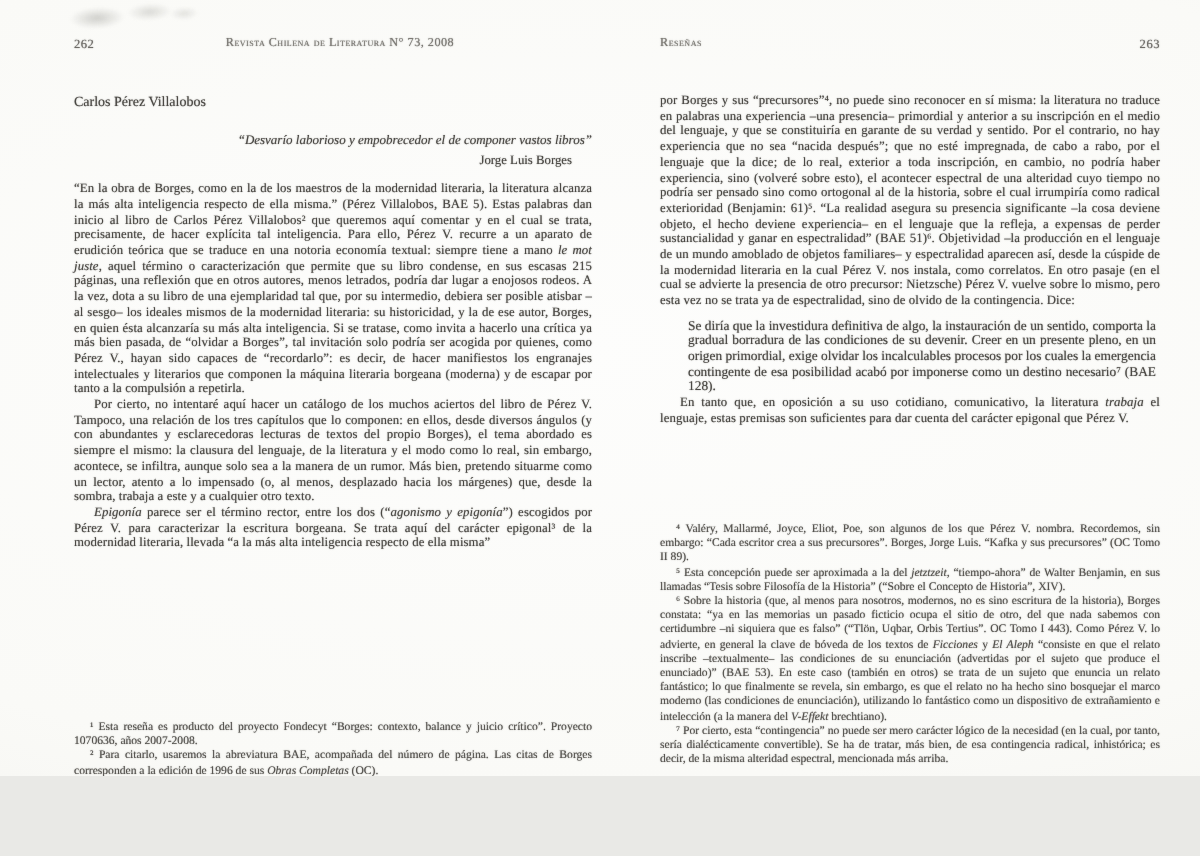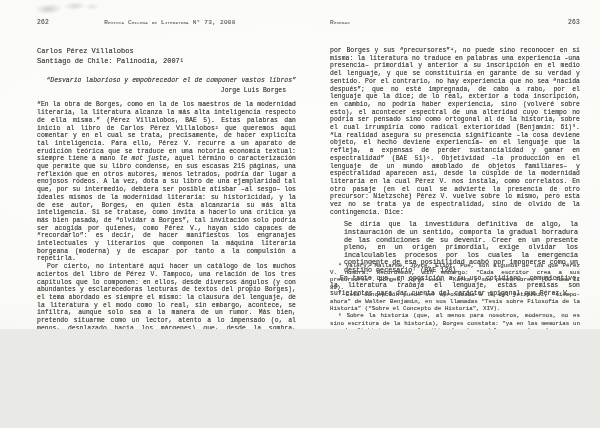--- a/index.html
+++ b/index.html
@@ -1,18 +1,18 @@
 <!DOCTYPE html>
 <html><head>
 <meta charset="utf-8">
 <style>
   html,body{margin:0;padding:0;background:#e9e9e6;}
   .canvas{
-    position:relative;width:600px;height:329px;overflow:hidden;
-    font-family:Liberation Mono, monospace;
+    position:relative;width:600px;height:388px;overflow:hidden;
+    font-family:Liberation Serif, serif;
     background:
       radial-gradient(ellipse 130% 90% at 48% 45%, #fdfdfc 0%, #fafaf7 62%, #f2f2ee 100%);
     color:#4b4945;
   }
   .txtblur{ text-shadow:0 0 .6px rgba(99,96,92,.85); }
   .smudge{
     position:absolute;left:34px;top:2px;width:66px;height:11px;
     background:
       radial-gradient(ellipse 30% 70% at 22% 55%, rgba(138,138,132,.38), transparent 70%),
       radial-gradient(ellipse 26% 60% at 62% 40%, rgba(150,150,144,.32), transparent 65%),
@@ -57,21 +57,20 @@
 
   <div class="smudge"></div>
 
   <div class="rh rh-num rh-left-num">262</div>
   <div class="rh rh-caps rh-journal">Revista Chilena de Literatura N° 73, 2008</div>
   <div class="rh rh-caps rh-section">Reseñas</div>
   <div class="rh rh-num rh-right-num">263</div>
 
   <div class="col col-left">
     <div class="bookline">Carlos Pérez Villalobos</div>
-    <div class="bookline">Santiago de Chile: Palinodia, 2007¹</div>
 
     <div class="epigraph">“Desvarío laborioso y empobrecedor el de componer vastos libros”</div>
     <div class="epigraph-attr">Jorge Luis Borges</div>
 
     <p class="body first"><span>“En la obra de Borges, como en la de los maestros de la modernidad literaria, la literatura alcanza la más alta inteligencia respecto de ella misma.” (Pérez Villalobos, BAE 5). Estas palabras dan inicio al libro de Carlos Pérez Villalobos² que queremos aquí comentar y en el cual se trata, precisamente, de hacer explícita tal inteligencia. Para ello, Pérez V. recurre a un aparato de erudición teórica que se traduce en una notoria economía textual: siempre tiene a mano </span><span class="it">le mot juste</span><span>, aquel término o caracterización que permite que su libro condense, en sus escasas 215 páginas, una reflexión que en otros autores, menos letrados, podría dar lugar a enojosos rodeos. A la vez, dota a su libro de una ejemplaridad tal que, por su intermedio, debiera ser posible atisbar –al sesgo– los ideales mismos de la modernidad literaria: su historicidad, y la de ese autor, Borges, en quien ésta alcanzaría su más alta inteligencia. Si se tratase, como invita a hacerlo una crítica ya más bien pasada, de “olvidar a Borges”, tal invitación solo podría ser acogida por quienes, como Pérez V., hayan sido capaces de “recordarlo”: es decir, de hacer manifiestos los engranajes intelectuales y literarios que componen la máquina literaria borgeana (moderna) y de escapar por tanto a la compulsión a repetirla.</span></p>
     <p class="body indent"><span>Por cierto, no intentaré aquí hacer un catálogo de los muchos aciertos del libro de Pérez V. Tampoco, una relación de los tres capítulos que lo componen: en ellos, desde diversos ángulos (y con abundantes y esclarecedoras lecturas de textos del propio Borges), el tema abordado es siempre el mismo: la clausura del lenguaje, de la literatura y el modo como lo real, sin embargo, acontece, se infiltra, aunque solo sea a la manera de un rumor. Más bien, pretendo situarme como un lector, atento a lo impensado (o, al menos, desplazado hacia los márgenes) que, desde la sombra, trabaja a este y a cualquier otro texto.</span></p>
     <p class="body indent"><span class="it">Epigonía</span><span> parece ser el término rector, entre los dos (“</span><span class="it">agonismo y epigonía</span><span>”) escogidos por Pérez V. para caracterizar la escritura borgeana. Se trata aquí del carácter epigonal³ de la modernidad literaria, llevada “a la más alta inteligencia respecto de ella misma”</span></p>
 
     <div class="footnotes fn-left">
       <p><span>¹ Esta reseña es producto del proyecto Fondecyt “Borges: contexto, balance y juicio crítico”. Proyecto 1070636, años 2007-2008.</span></p>

